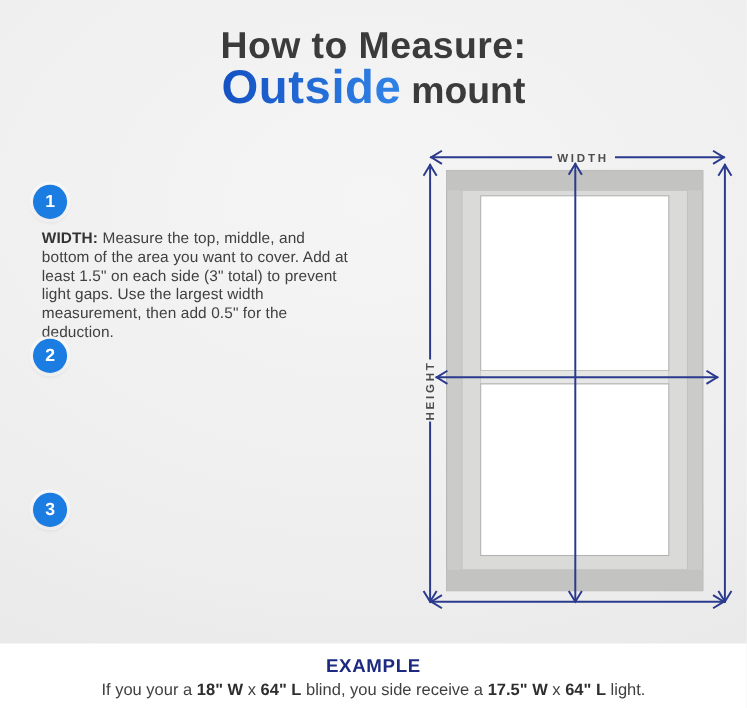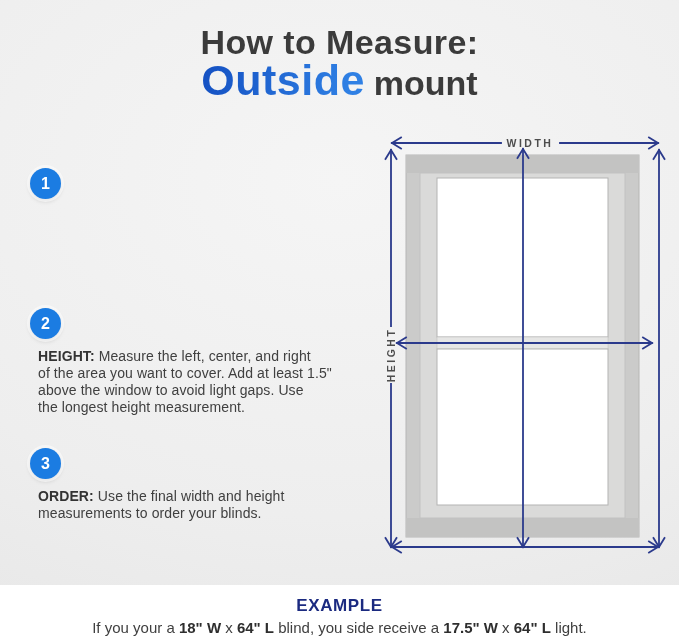--- a/index.html
+++ b/index.html
@@ -64,38 +64,38 @@
         <span class="t2-hl">Outside</span>
         <span class="t2-rest">mount</span>
       </div>
     </h1>
   </header>
 
   <div class="step" id="step1">
     <div class="step-badge">
       <span>1</span>
     </div>
+    <p class="step-text"><strong>WIDTH:</strong><span> Measure the top, middle, and
+bottom of the area you want to cover. Add at
+least 1.5" on each side (3" total) to prevent
+light gaps. Use the largest width
+measurement, then add 0.5" for the
+deduction.</span></p>
   </div>
 
   <div class="step" id="step2">
     <div class="step-badge">
       <span>2</span>
     </div>
-    <p class="step-text"><strong>HEIGHT:</strong><span> Measure the left, center, and right
-of the area you want to cover. Add at least 1.5"
-above the window to avoid light gaps. Use
-the longest height measurement.</span></p>
   </div>
 
   <div class="step" id="step3">
     <div class="step-badge">
       <span>3</span>
     </div>
-    <p class="step-text"><strong>ORDER:</strong><span> Use the final width and height
-measurements to order your blinds.</span></p>
   </div>
 
   <svg class="diagram" width="309" height="470" viewBox="0 0 309 470" xmlns="http://www.w3.org/2000/svg">
     <g>
       <rect x="36" y="30" width="233" height="382" fill="#cbcbca" stroke="#b6b6b5" stroke-width="1"></rect>
       <rect x="36" y="30" width="233" height="18" fill="#c3c3c2"></rect>
       <rect x="36" y="393" width="233" height="19" fill="#c3c3c2"></rect>
       <rect x="50" y="48" width="205" height="345" fill="#dadad9" stroke="#c2c2c1" stroke-width="1"></rect>
       <rect x="67" y="53" width="171" height="159" fill="#ffffff" stroke="#b3b3b3" stroke-width="1"></rect>
       <rect x="67" y="212" width="171" height="12" fill="#e6e6e5" stroke="#bdbdbc" stroke-width="0.5"></rect>

